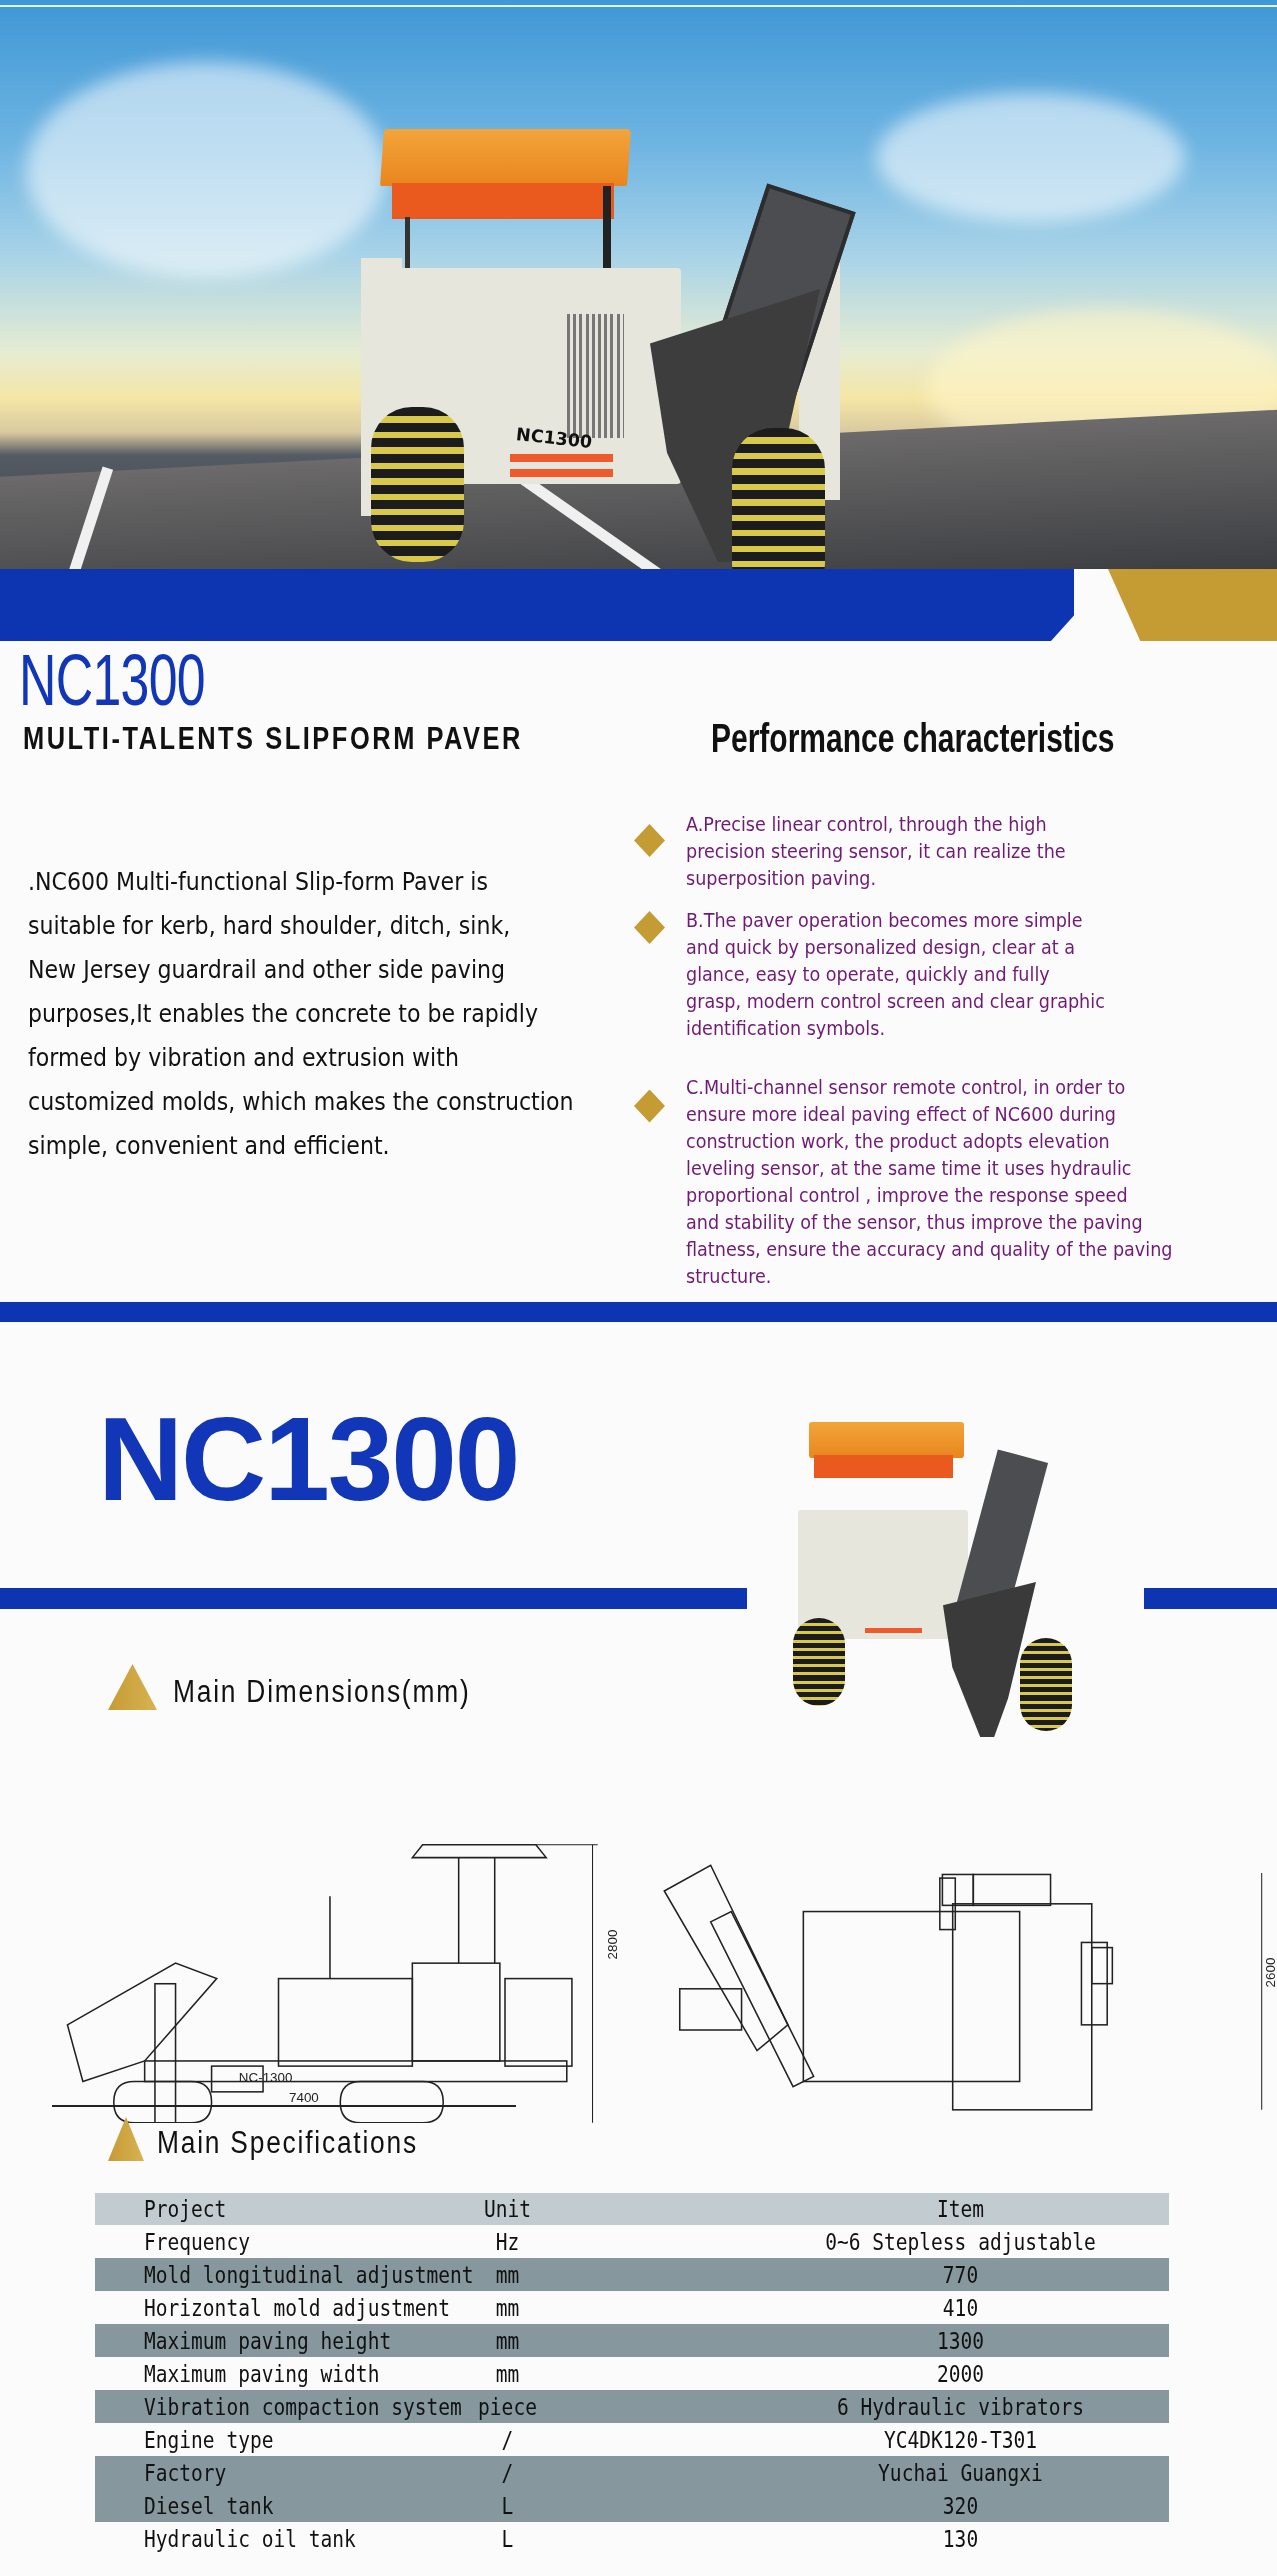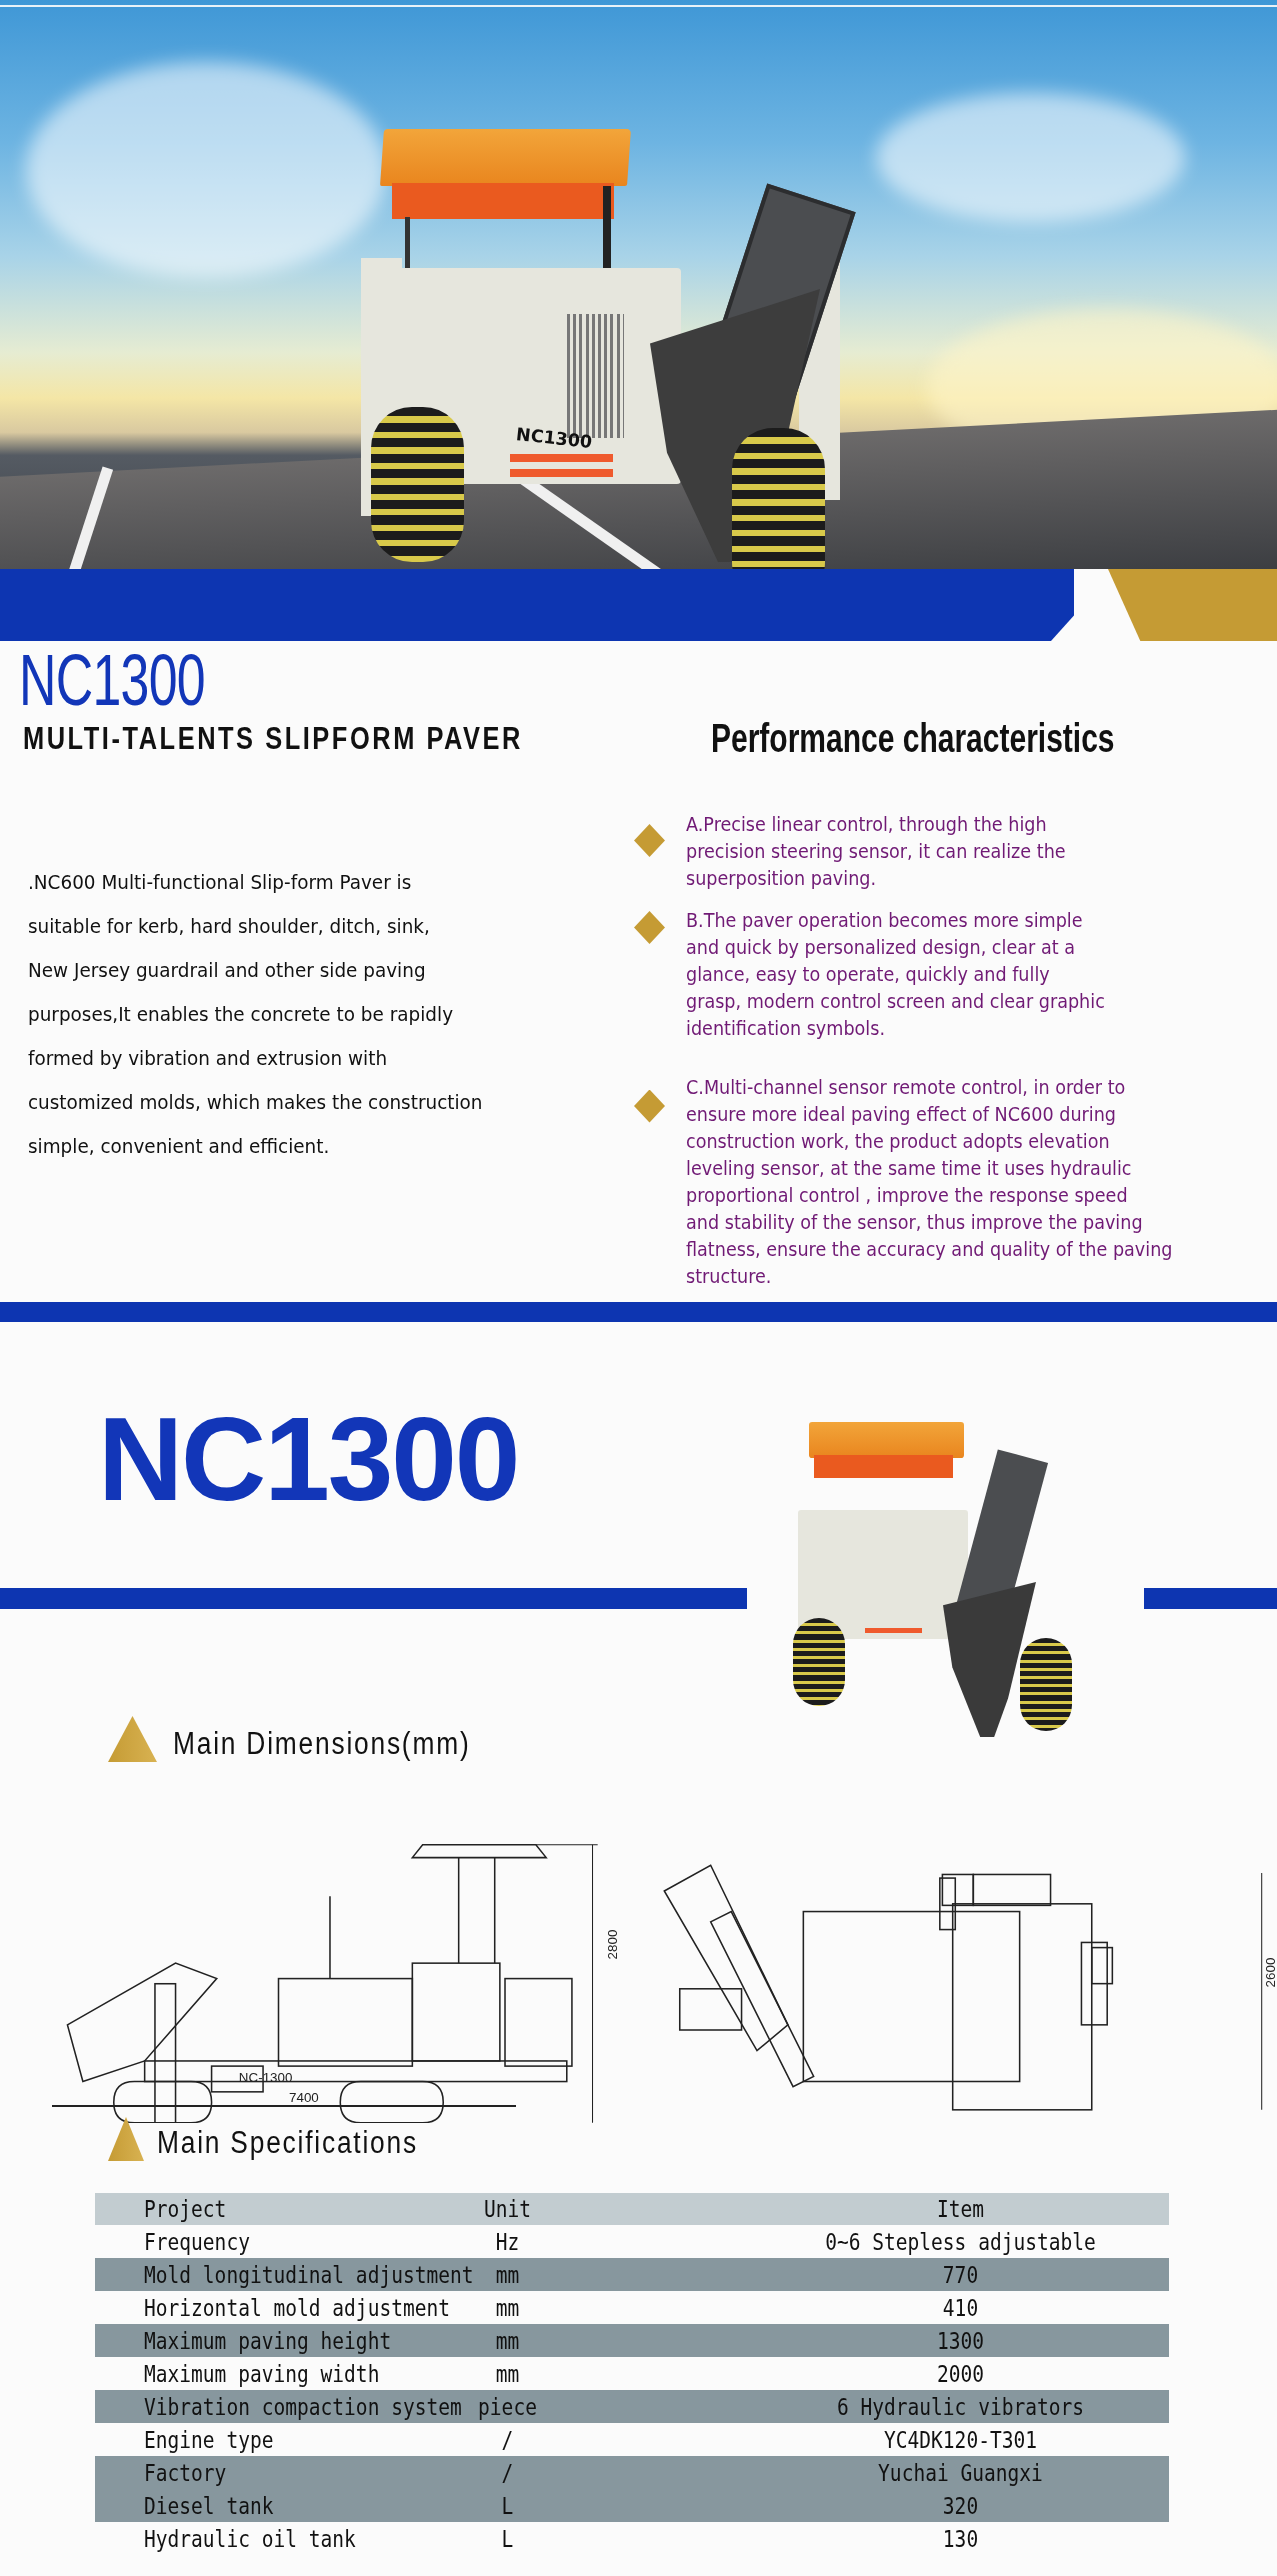--- a/index.html
+++ b/index.html
@@ -25,21 +25,21 @@
 
   
   .banner-blue { position:absolute; left:0; top:569px; width:1074px; height:72px; background:#0d35b1; }
   .banner-white { position:absolute; left:1051px; top:569px; width:144px; height:72px; background:#fbfbfb; clip-path: polygon(45% 0, 100% 100%, 0 100%); }
   .banner-gold { position:absolute; left:1108px; top:569px; width:170px; height:72px; background:#c59b34; clip-path: polygon(0 0, 100% 0, 100% 100%, 19% 100%); }
 
   .model1 { position:absolute; left:18.5px; top:639px; font-family:"Liberation Sans", sans-serif; font-size:72px; color:#1236b8; letter-spacing:-1px; transform: scaleX(0.72); transform-origin:left top; }
   .tagline { position:absolute; left:23px; top:721px; font-family:"Liberation Sans", sans-serif; font-weight:bold; font-size:31px; color:#111; letter-spacing:3.1px; transform: scaleX(0.82); transform-origin:left top; }
   .perf-title { position:absolute; left:711px; top:716px; font-family:"Liberation Sans", sans-serif; font-weight:bold; font-size:40px; color:#111; transform: scaleX(0.75); transform-origin:left top; }
 
-  .intro { position:absolute; left:28px; top:860px; width:618px; font-family:"DejaVu Sans", sans-serif; font-size:20px; line-height:44px; color:#111; }
+  .intro { position:absolute; left:28px; top:860px; width:618px; font-family:"DejaVu Sans", sans-serif; font-size:24px; line-height:44px; color:#111; }
   .intro .line { display:block; white-space:nowrap; transform: scaleX(0.92); transform-origin:left center; }
 
   .feature { position:absolute; left:634px; width:634px; }
   .diamond { position:absolute; left:0; top:2.1px; width:31px; height:33px; background:#c59b34; clip-path: polygon(50% 0, 100% 50%, 50% 100%, 0 50%); }
   .feature .text { position:absolute; left:52px; top:0; width:592px; font-size:20px; line-height:27px; color:#701a75; }
   .feature .text span { display:block; white-space:nowrap; transform: scaleX(0.88); transform-origin:left center; }
 
   .divider-full { position:absolute; left:0; top:1302px; width:1278px; height:19.6px; background:#0d35b1; }
 
   .model2 { position:absolute; left:98px; top:1391px; font-family:"Liberation Sans", sans-serif; font-weight:bold; font-size:118px; color:#1236b8; letter-spacing:-2.1px; }
@@ -156,21 +156,21 @@
   <div style="position:absolute;left:20.6px;top:0;width:155px;height:36px;background:linear-gradient(180deg,#f2a53a,#e9851e);border-radius:3.1px"></div>
   <div style="position:absolute;left:26px;top:33px;width:139px;height:23px;background:#ea5a1f"></div>
   <div style="position:absolute;left:10.3px;top:88px;width:170px;height:129px;background:#e6e6dd;border-radius:3.1px"></div>
   <div style="position:absolute;left:77px;top:206px;width:57px;height:5.2px;background:#ef5a2d"></div>
   <div style="position:absolute;left:185px;top:31px;width:52px;height:185px;background:#4b4d50;transform:rotate(15deg)"></div>
   <div style="position:absolute;left:155px;top:160px;width:93px;height:155px;background:#3a3a3a;clip-path:polygon(0 15%,100% 0,70% 75%,55% 100%,40% 100%,10% 55%)"></div>
   <div style="position:absolute;left:5.2px;top:196px;width:52px;height:88px;border-radius:26px;background:repeating-linear-gradient(180deg,#1c1c1c 0 5.2px,#d8c94a 5.2px 8.2px)"></div>
   <div style="position:absolute;left:232px;top:216px;width:52px;height:93px;border-radius:26px;background:repeating-linear-gradient(180deg,#1c1c1c 0 5.2px,#d8c94a 5.2px 8.2px)"></div>
 </div>
 
-<div class="section-head" style="left:108px;top:1716px;">
+<div class="section-head" style="left:108px;top:1664px;">
   <div class="tri"></div>
   <div class="lbl">Main Dimensions(mm)</div>
 </div>
 
 <svg class="drawing" style="left:52px;top:1793px;" width="592" height="330" viewBox="0 0 1150 640">
   <g fill="none" stroke="#222" stroke-width="3">
     <path d="M720 100 L940 100 L960 125 L700 125 Z"></path>
     <line x1="790" y1="125" x2="790" y2="330"></line>
       <line x1="860" y1="125" x2="860" y2="330"></line>
     <rect x="700" y="330" width="170" height="190"></rect>

